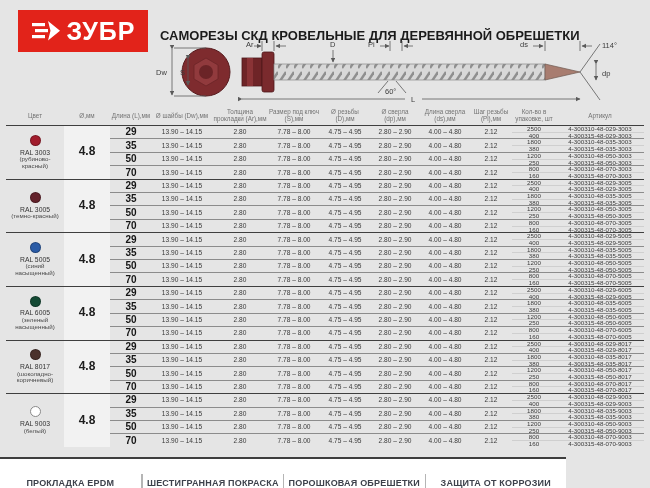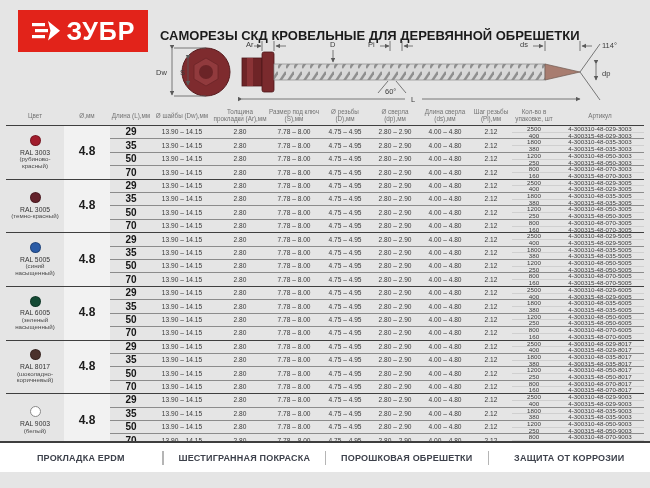--- a/index.html
+++ b/index.html
@@ -33,22 +33,22 @@
   .dot{display:inline-block;width:9px;height:9px;border-radius:50%;border:1px solid rgba(0,0,0,.25);margin-bottom:2px;}
   .ral{font-size:6.8px;line-height:7.5px;color:#333;}
   .ralname{font-size:6.2px;line-height:6.8px;color:#4a4a4a;}
   td.diam-cell{background:#f2f2f2;font-weight:bold;font-size:12px;color:#1d1d1d;}
   td.len-cell{font-weight:bold;font-size:10px;color:#151515;}
   td.val-cell{font-size:6.6px;}
   td.qty-cell{font-size:6.2px;line-height:5.7px;}
   td.sku-cell{font-size:6.2px;line-height:5.7px;}
 
   
-  .footer{position:absolute;left:0;bottom:16px;width:650px;height:29px;border-top:2px solid #3e3e3e;
-          display:flex;align-items:center;background:#fff;}
+  .footer{position:absolute;left:0;bottom:0;width:566px;height:29px;border-top:2px solid #3e3e3e;
+          display:flex;align-items:flex-end;background:#fff;}
   .fitem{flex:1;text-align:center;font-weight:bold;font-size:9px;color:#3d414b;letter-spacing:.2px;white-space:nowrap;}
   .fsep{width:1px;height:14px;background:#b5b5b5;}
 </style>
 </head>
 <body>
 
 <div class="page">
 
   <div class="logo">
     <svg width="30" height="26" viewBox="0 0 30 26">

